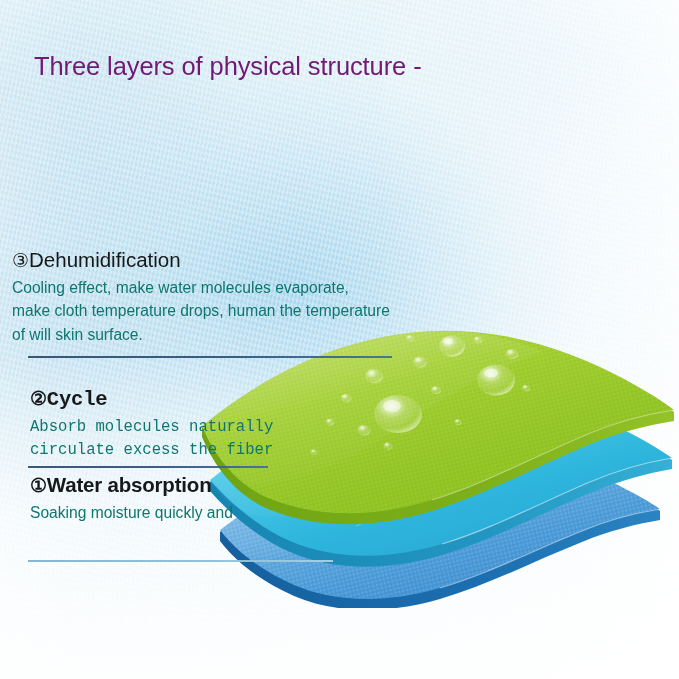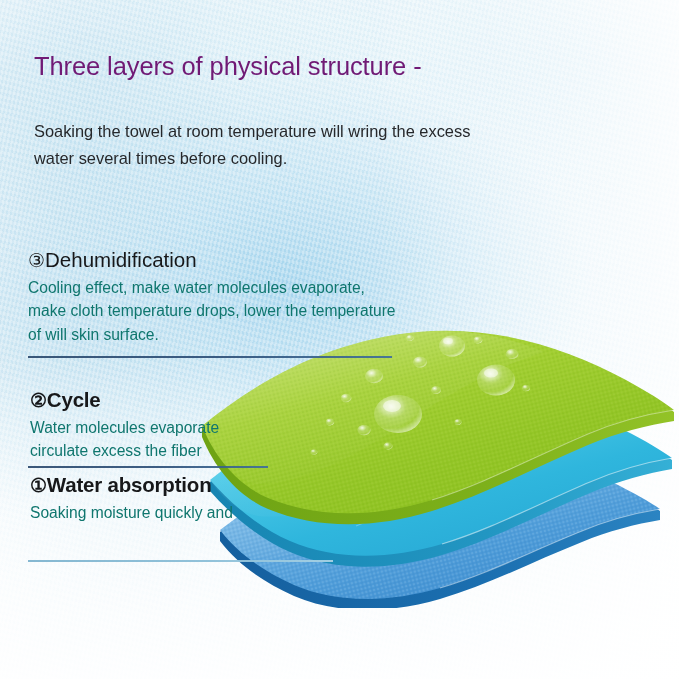--- a/index.html
+++ b/index.html
@@ -107,22 +107,22 @@
     height: 2px;
     background: linear-gradient(90deg, #2c4a6e 0%, #2e5079 55%, #3f6f9b 100%);
     opacity: .92;
   }
   .leader.pale {
     background: linear-gradient(90deg, #7fb4cf 0%, #8cbfd8 60%, #a8d2e4 100%);
     height: 2px;
     opacity: .95;
   }
 
-  #b3 { left: 28px; top: 248px; width: 430px; }
-  #b2 { left: 30px; top: 388px; width: 300px; }
+  #b3 { left: 12px; top: 248px; width: 430px; }
+  #b2 { left: 30px; top: 388px; width: 300px; font-family: Liberation Mono, monospace; }
   #b1 { left: 30px; top: 473px; width: 300px; }
 
   #line3 { left: 28px; top: 356px; width: 364px; }
   #line2 { left: 28px; top: 466px; width: 240px; }
   #line1 { left: 28px; top: 560px; width: 305px; }
 </style>
 </head>
 <body>
 
 <div id="poster">
@@ -280,39 +280,35 @@
 
         <path d="M478,92 C452,96 420,104 392,116 C340,138 288,166 236,182" fill="none" stroke="#ffffff" stroke-opacity="0.40" stroke-width="1.1"></path>
       </g>
     </svg>
   </div>
 
   <div class="headline">
     <div>Three layers of physical structure -</div>
   </div>
 
-  <div class="subhead">
-    <div>Soaking the towel at room temperature will wring the excess</div>
-    <div>water several times before cooling.</div>
-  </div>
 
   <div class="block" id="b3">
     <div class="step-title"><span class="step-num">③</span><span>Dehumidification</span></div>
     <div class="step-body">
       <div>Cooling effect, make water molecules evaporate,</div>
-      <div>make cloth temperature drops, lower the temperature</div>
+      <div>make cloth temperature drops, human the temperature</div>
       <div>of will skin surface.</div>
     </div>
   </div>
   <div class="leader" id="line3"></div>
 
   <div class="block" id="b2">
     <div class="step-title bold"><span class="step-num">②</span><span>Cycle</span></div>
     <div class="step-body">
-      <div>Water molecules evaporate</div>
+      <div>Absorb molecules naturally</div>
       <div>circulate excess the fiber</div>
     </div>
   </div>
   <div class="leader" id="line2"></div>
 
   <div class="block" id="b1">
     <div class="step-title bold"><span class="step-num">①</span><span>Water absorption</span></div>
     <div class="step-body">
       <div>Soaking moisture quickly and</div>
     </div>

